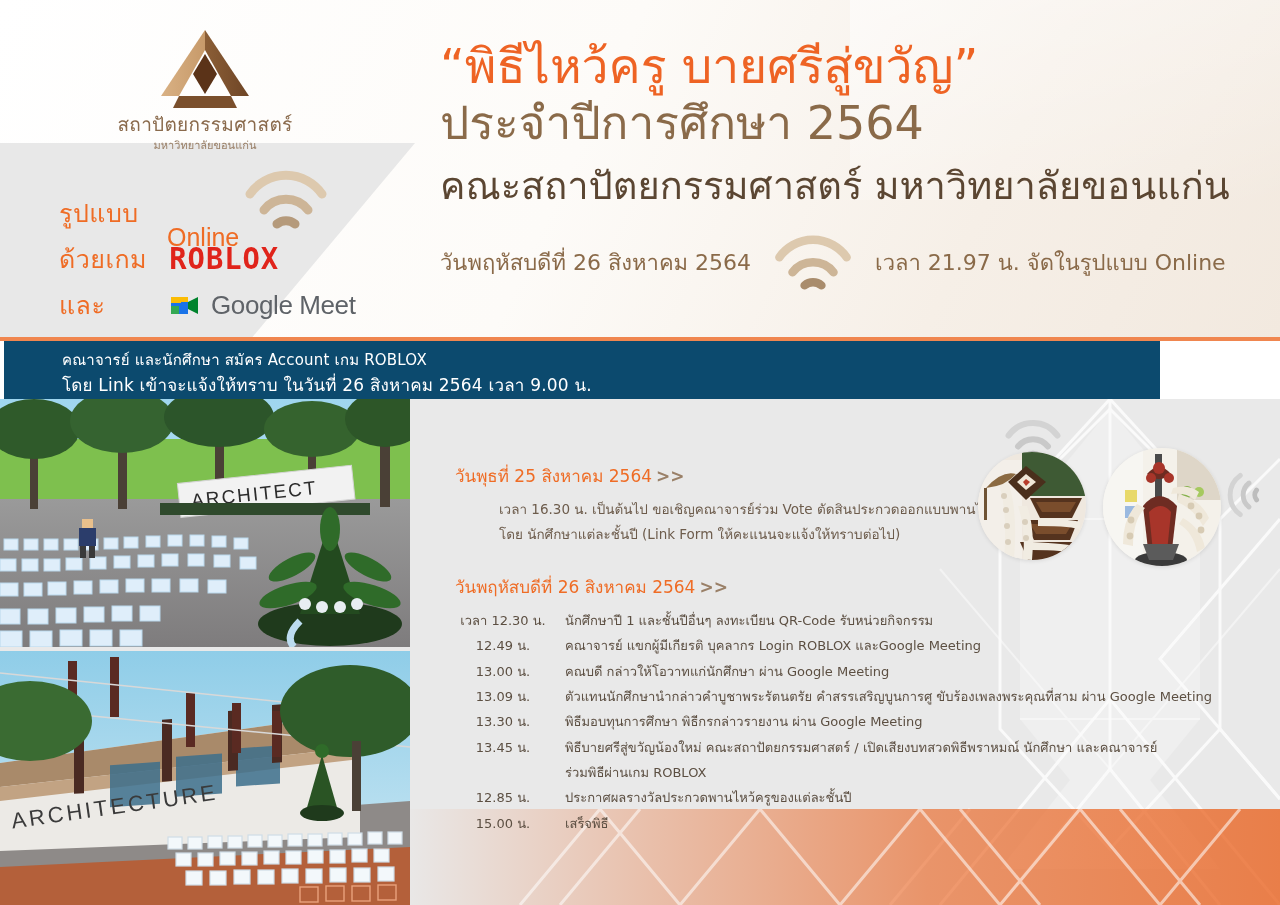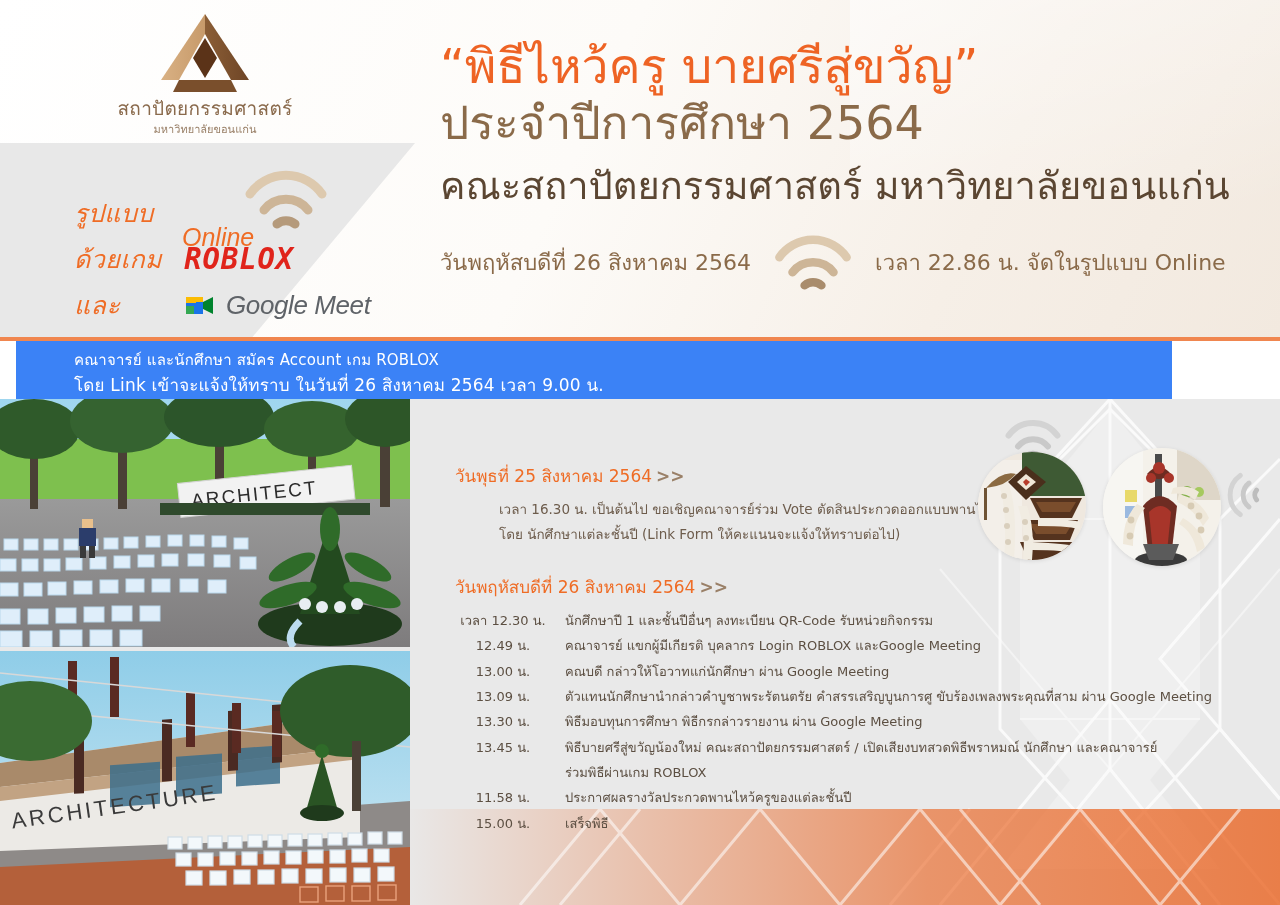--- a/index.html
+++ b/index.html
@@ -29,30 +29,30 @@
     background:linear-gradient(160deg,rgba(255,255,255,.55),rgba(246,238,230,0));
     pointer-events:none;
   }
   
   .grey-panel {
     position:absolute; left:0; top:143px; width:470px; height:197px;
     background:#e8e8e8;
     clip-path:polygon(0 0, 415px 0, 250px 197px, 0 197px);
   }
   .logo-wrap {
-    position:absolute; left:105px; top:12px; width:200px; text-align:center;
+    position:absolute; left:105px; top:28px; width:200px; text-align:center;
   }
   .logo-mark { width:96px; height:82px; margin:0 auto 4px; display:block; }
   .logo-name {
     font-size:19px; color:#8a6a4c; letter-spacing:.3px; line-height:1.1;
     font-family:"DejaVu Sans","Liberation Sans",sans-serif;
   }
   .logo-sub { font-size:11px; color:#9a8068; margin-top:1px; }
 
-  .left-lines { position:absolute; left:74px; top:190px; width:330px;font-style:italic; }
+  .left-lines { position:absolute; left:59px; top:190px; width:330px; }
   .ll-row { display:flex; align-items:center; height:46px; }
   .ll-label {
     color:#ef6c25; font-size:25px; letter-spacing:.5px;
     font-family:"DejaVu Sans","Liberation Sans",sans-serif;
     min-width:108px;
   }
   .ll-online { color:#ef6c25; font-size:25px; font-family:"Liberation Sans",sans-serif;margin-top:48px; }
   .roblox-logo {
     font-family:"DejaVu Sans Mono","Liberation Mono",monospace;
     font-size:30px; font-weight:700; color:#e0241b;
@@ -78,22 +78,22 @@
     font-family:"DejaVu Sans","Liberation Sans",sans-serif;
   }
   .t4row {
     margin-top:24px; display:flex; align-items:center; gap:18px; white-space:nowrap;
   }
   .t4 { font-size:22px; color:#8a6a49; font-family:"DejaVu Sans","Liberation Sans",sans-serif; }
 
   
   .banner-top { position:absolute; left:0; top:337px; width:1280px; height:4px; background:#f0864f; }
   .banner {
-    position:absolute; left:16px; top:341px; width:1156px; height:58px;
-    background:#3b82f6;
+    position:absolute; left:4px; top:341px; width:1156px; height:58px;
+    background:#0c4a6e;
   }
   .banner .bl1 { position:absolute; left:58px; top:7px; font-size:15px; color:#ffffff; letter-spacing:.2px;
     font-family:"DejaVu Sans","Liberation Sans",sans-serif; }
   .banner .bl2 { position:absolute; left:58px; top:30px; font-size:17px; color:#ffffff; letter-spacing:.2px;
     font-family:"DejaVu Sans","Liberation Sans",sans-serif; }
 
   
   .body-area {
     position:absolute; left:0; top:399px; width:1280px; height:506px;
     background:#e9e9e9;
@@ -203,21 +203,21 @@
       <div class="t1">“พิธีไหว้ครู บายศรีสู่ขวัญ”</div>
       <div class="t2">ประจำปีการศึกษา 2564</div>
       <div class="t3">คณะสถาปัตยกรรมศาสตร์ มหาวิทยาลัยขอนแก่น</div>
       <div class="t4row">
         <span class="t4">วันพฤหัสบดีที่ 26 สิงหาคม 2564</span>
         <svg width="88" height="58" viewBox="0 0 92 62">
           <path d="M10 26 A44 44 0 0 1 82 26" stroke="#ddc9ae" stroke-width="9" fill="none" stroke-linecap="round"></path>
           <path d="M24 42 A28 28 0 0 1 68 42" stroke="#cdb597" stroke-width="9" fill="none" stroke-linecap="round"></path>
           <path d="M37 56 A14 14 0 0 1 55 56" stroke="#a98c6c" stroke-width="9" fill="none" stroke-linecap="round"></path>
         </svg>
-        <span class="t4">เวลา 22.86 น. จัดในรูปแบบ Online</span>
+        <span class="t4">เวลา 21.97 น. จัดในรูปแบบ Online</span>
       </div>
     </div>
   </div>
 
   <div class="banner-top"></div>
   <div class="banner">
     <div class="bl1">คณาจารย์ และนักศึกษา สมัคร Account เกม ROBLOX</div>
     <div class="bl2">โดย Link เข้าจะแจ้งให้ทราบ ในวันที่ 26 สิงหาคม 2564 เวลา 9.00 น.</div>
   </div>
 
@@ -512,21 +512,21 @@
           <span class="dsc">พิธีมอบทุนการศึกษา พิธีกรกล่าวรายงาน ผ่าน Google Meeting</span>
         </div>
         <div class="row">
           <span class="tm">13.45 น.</span>
           <span class="dsc">
             <span>พิธีบายศรีสู่ขวัญน้องใหม่ คณะสถาปัตยกรรมศาสตร์ / เปิดเสียงบทสวดพิธีพราหมณ์ นักศึกษา และคณาจารย์</span>
             <span class="cont">ร่วมพิธีผ่านเกม ROBLOX</span>
           </span>
         </div>
         <div class="row">
-          <span class="tm">11.58 น.</span>
+          <span class="tm">12.85 น.</span>
           <span class="dsc">ประกาศผลรางวัลประกวดพานไหว้ครูของแต่ละชั้นปี</span>
         </div>
         <div class="row">
           <span class="tm">15.00 น.</span>
           <span class="dsc">เสร็จพิธี</span>
         </div>
       </div>
     </div>
   </div>
 

